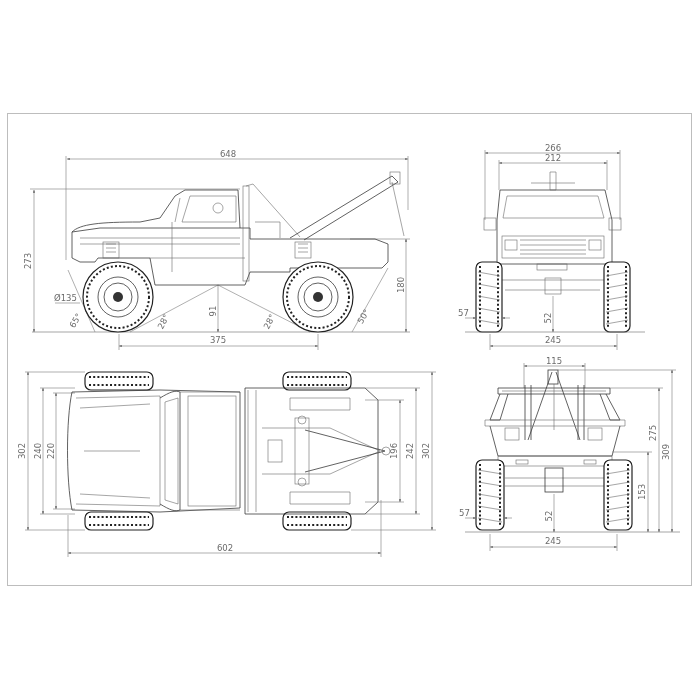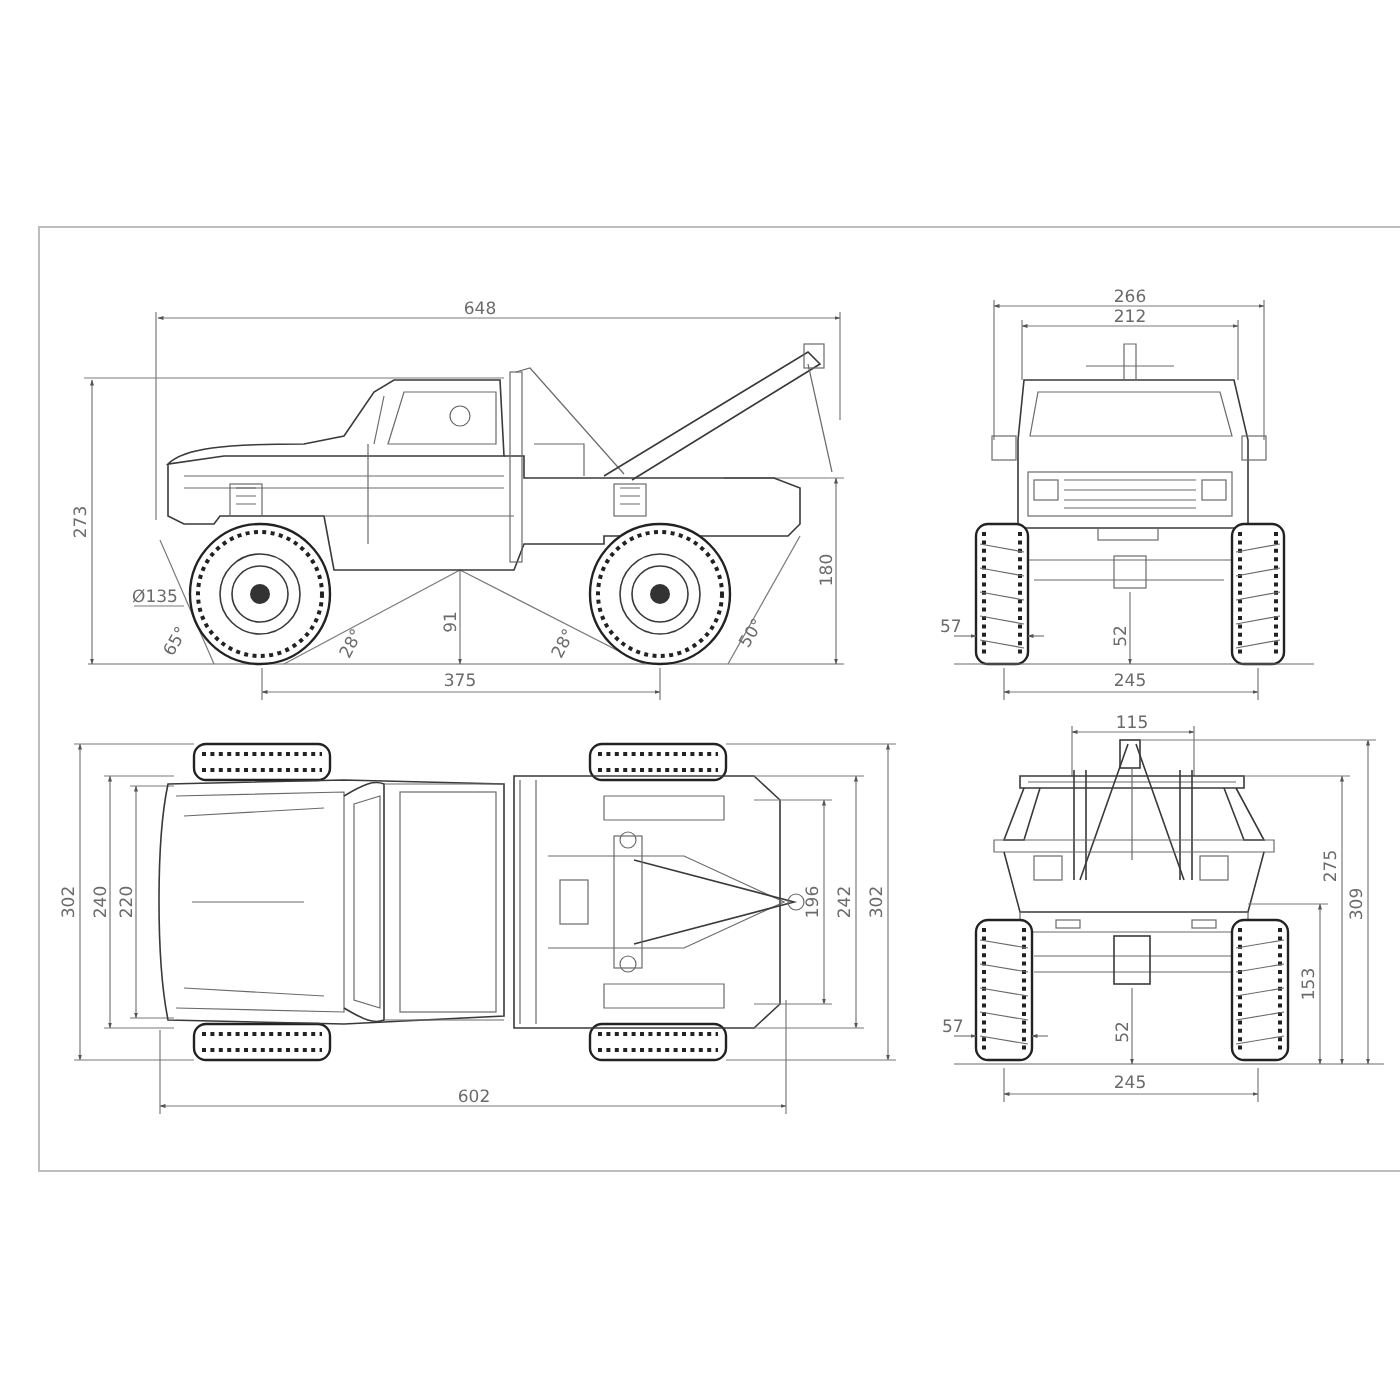--- a/index.html
+++ b/index.html
@@ -1,17 +1,17 @@
 <!DOCTYPE html>
 <html><head>
 <meta charset="utf-8">
 <style>
   html, body { margin: 0; padding: 0; background: #ffffff; }
   body { width: 700px; height: 700px; position: relative; overflow: hidden; font-family: "Liberation Sans", sans-serif; }
-  #sheet { position: absolute; left: 12px; top: 0; width: 612px; height: 700px; }
+  #sheet { position: absolute; left: 0; top: 0; width: 612px; height: 700px; }
   .frame { position: absolute; left: 7px; top: 113px; width: 685px; height: 473px; border: 1px solid #bdbdbd; box-sizing: border-box; }
   svg { position: absolute; left: 0; top: 0; }
   .dim { font-family: "DejaVu Sans", sans-serif; font-size: 8.5px; fill: #6b6b6b; }
   .ln { stroke: #3a3a3a; fill: none; stroke-width: 0.8; }
   .lnl { stroke: #6a6a6a; fill: none; stroke-width: 0.6; }
   .dl { stroke: #7a7a7a; fill: none; stroke-width: 0.6; }
   .tire { stroke: #222; fill: #fff; stroke-width: 1.2; }
   .tread { stroke: #222; fill: none; stroke-width: 2; stroke-dasharray: 2 2.2; }
   .dark { fill: #333; }
 </style>

